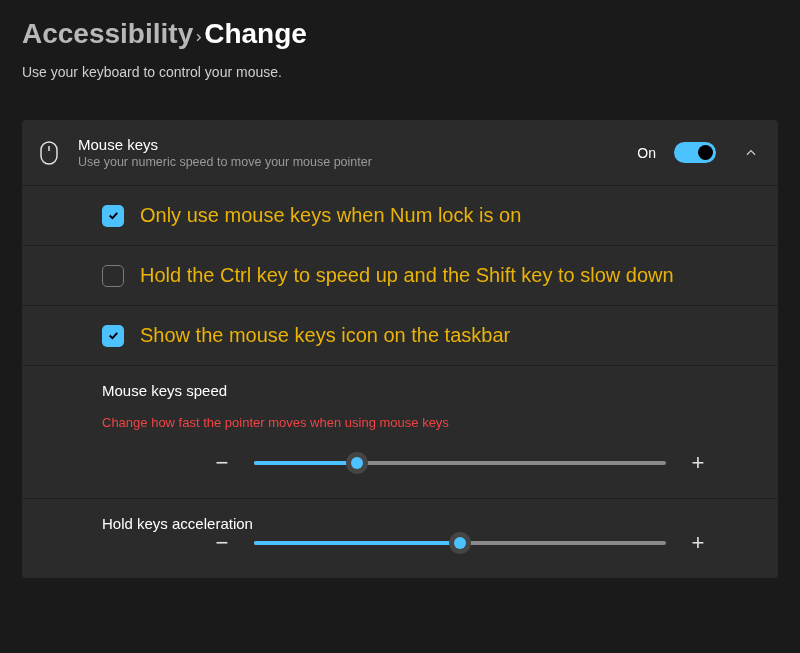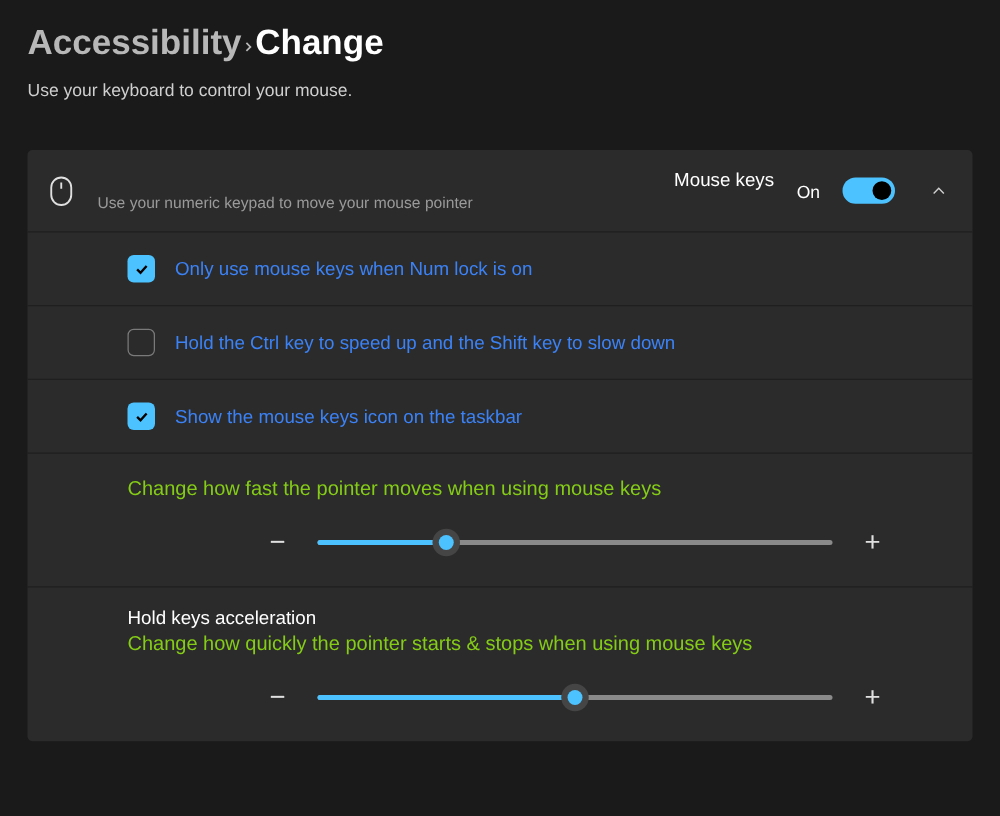--- a/index.html
+++ b/index.html
@@ -54,21 +54,20 @@
     flex-shrink: 0;
     display: flex;
     align-items: center;
     justify-content: center;
     color: #e0e0e0;
   }
   .header-text { flex: 1; }
   .header-title {
     font-size: 15px;
     color: #ffffff;
-    text-align: right;
   }
   .header-sub {
     font-size: 12.5px;
     color: #9a9a9a;
     margin-top: 2px;
   }
   .toggle-state {
     font-size: 14px;
     color: #ffffff;
   }
@@ -117,36 +116,36 @@
     cursor: pointer;
   }
   .checkbox.checked {
     background: #4cc2ff;
   }
   .checkbox.unchecked {
     border: 1.5px solid #7a7a7a;
   }
   .checkbox svg { width: 13px; height: 13px; }
   .sub-label {
-    font-size: 15px;
-    color: #3b82f6;
+    font-size: 20px;
+    color: #eab308;
   }
   .slider-section {
     padding: 16px 20px 24px 80px;
     border-bottom: 1px solid #1f1f1f;
   }
   .slider-section.last { border-bottom: none; }
   .slider-title {
     font-size: 15px;
     color: #ffffff;
   }
   .slider-sub {
-    font-size: 16px;
-    color: #84cc16;
-    margin-top: 4px;
+    font-size: 13px;
+    color: #ef4444;
+    margin-top: 16px;
     margin-bottom: 22px;
   }
   .slider-row {
     display: flex;
     align-items: center;
     gap: 22px;
     padding: 0 50px 0 110px;
   }
   .slider-btn {
     font-size: 22px;
@@ -212,21 +211,21 @@
 
   <div class="header-row">
     <div class="mouse-icon">
       <svg width="20" height="26" viewBox="0 0 20 26" fill="none" stroke="currentColor" stroke-width="1.5">
         <rect x="2" y="2" width="16" height="22" rx="8"></rect>
         <line x1="10" y1="6" x2="10" y2="11"></line>
       </svg>
     </div>
     <div class="header-text">
       <div class="header-title">Mouse keys</div>
-      <div class="header-sub">Use your numeric keypad to move your mouse pointer</div>
+      <div class="header-sub">Use your numeric speed to move your mouse pointer</div>
     </div>
     <div class="toggle-state">On</div>
     <div class="toggle">
       <div class="knob"></div>
     </div>
     <div class="chevron">
       <svg width="14" height="14" viewBox="0 0 24 24" fill="none" stroke="currentColor" stroke-width="2">
           <polyline points="5 15 12 8 19 15"></polyline>
         </svg>
     </div>
@@ -249,34 +248,34 @@
   <div class="sub-row">
     <div class="checkbox checked">
       <svg viewBox="0 0 24 24" fill="none" stroke="#000" stroke-width="3.5">
           <polyline points="5 12 10 17 19 7"></polyline>
         </svg>
     </div>
     <div class="sub-label">Show the mouse keys icon on the taskbar</div>
   </div>
 
   <div class="slider-section">
+    <div class="slider-title">Mouse keys speed</div>
     <div class="slider-sub">Change how fast the pointer moves when using mouse keys</div>
     <div class="slider-row">
       <div class="slider-btn">−</div>
       <div class="slider-track">
         <div class="slider-fill" style="width:25%"></div>
         <div class="slider-thumb" style="left:25%"></div>
       </div>
       <div class="slider-btn">+</div>
     </div>
   </div>
 
   <div class="slider-section last">
     <div class="slider-title">Hold keys acceleration</div>
-    <div class="slider-sub">Change how quickly the pointer starts &amp; stops when using mouse keys</div>
     <div class="slider-row">
       <div class="slider-btn">−</div>
       <div class="slider-track">
         <div class="slider-fill" style="width:50%"></div>
         <div class="slider-thumb" style="left:50%"></div>
       </div>
       <div class="slider-btn">+</div>
     </div>
   </div>
 

